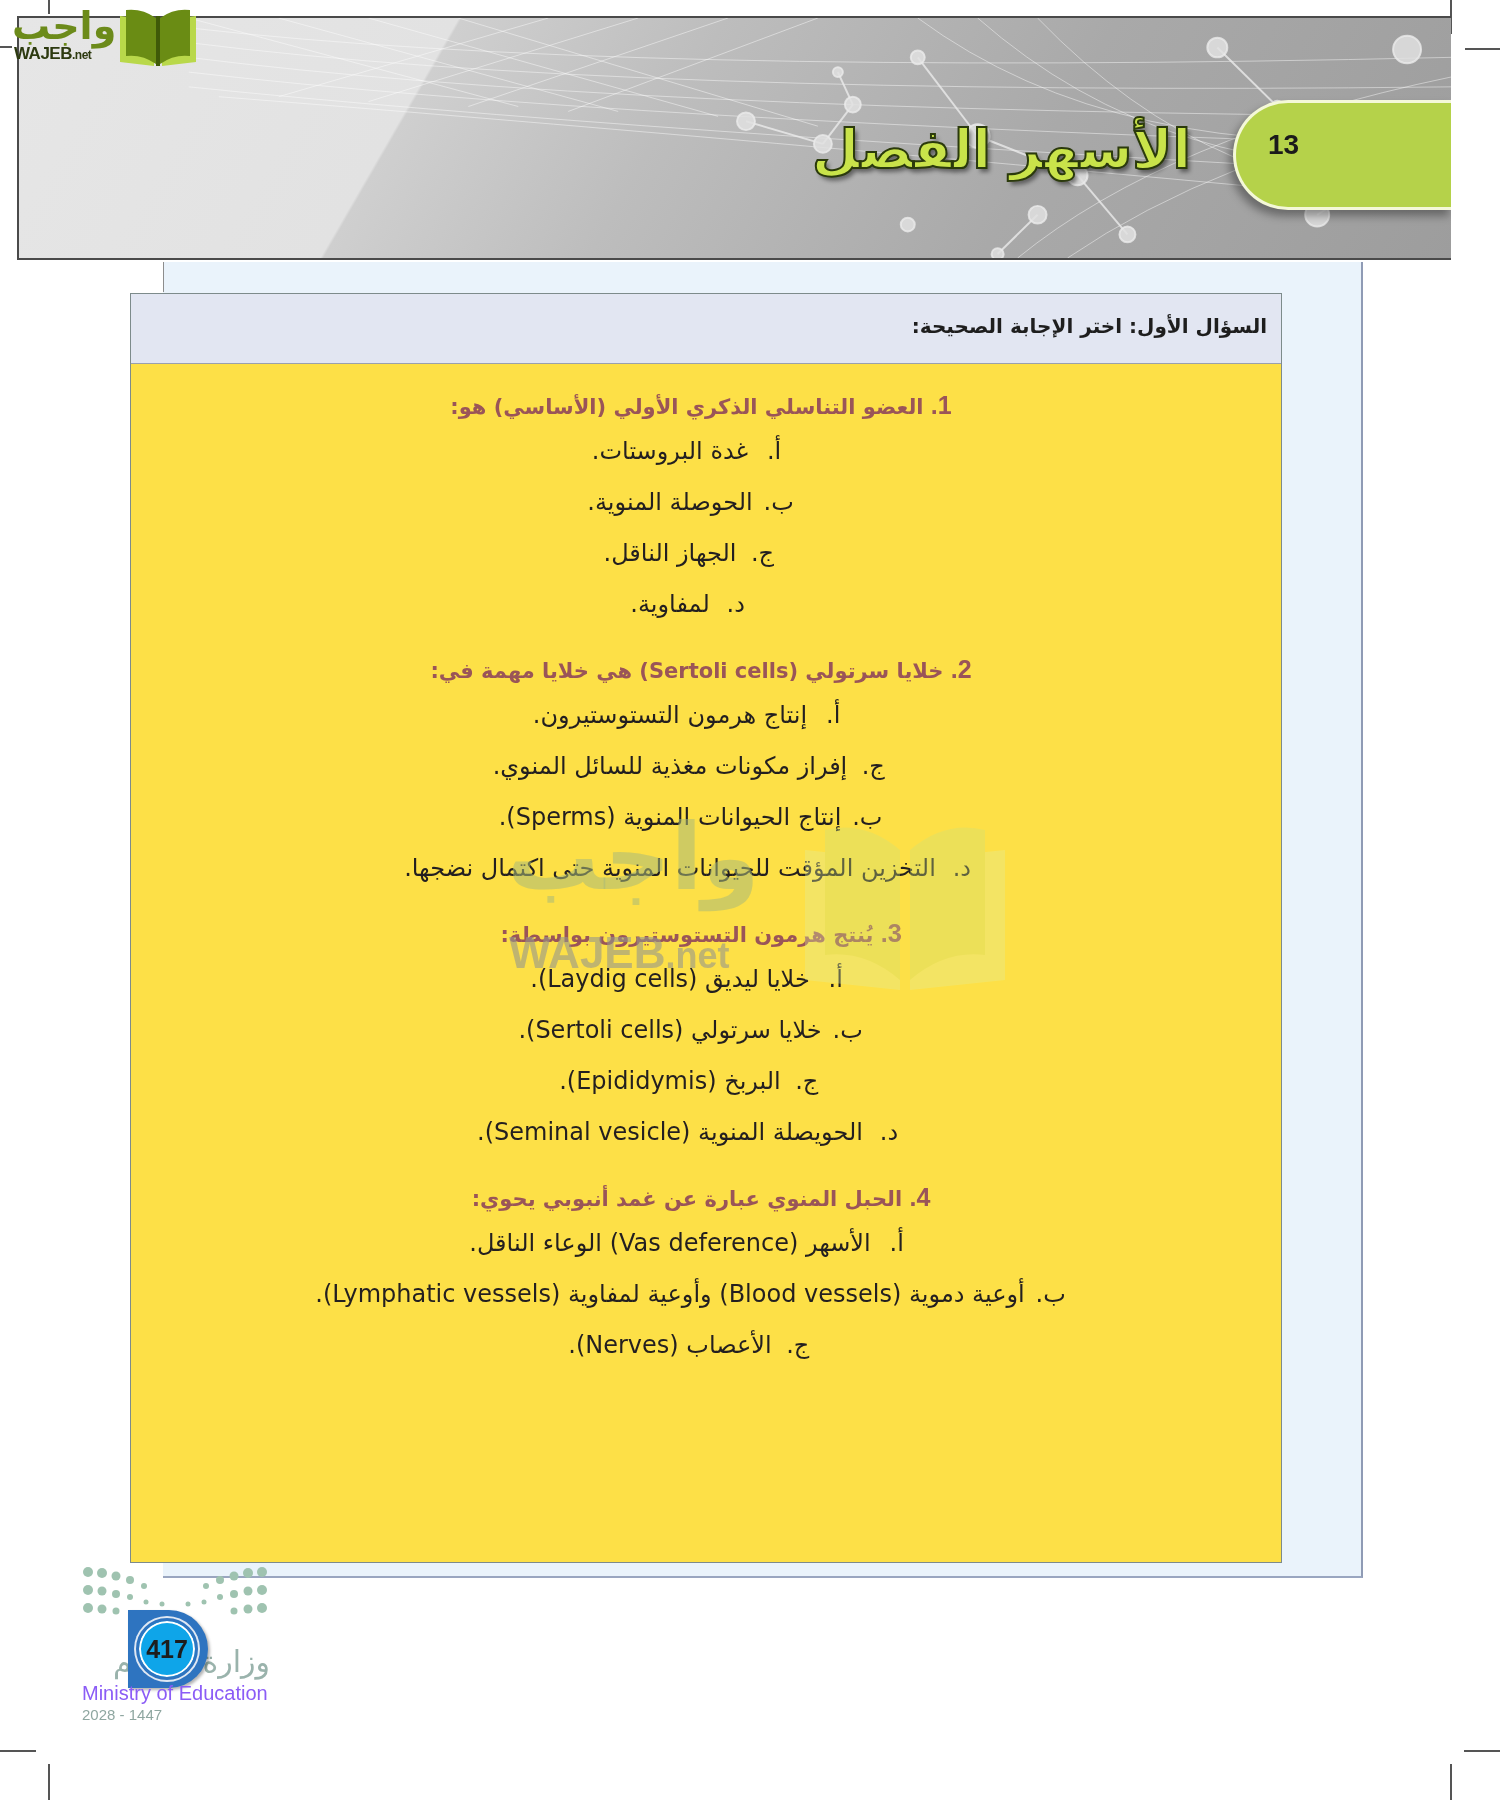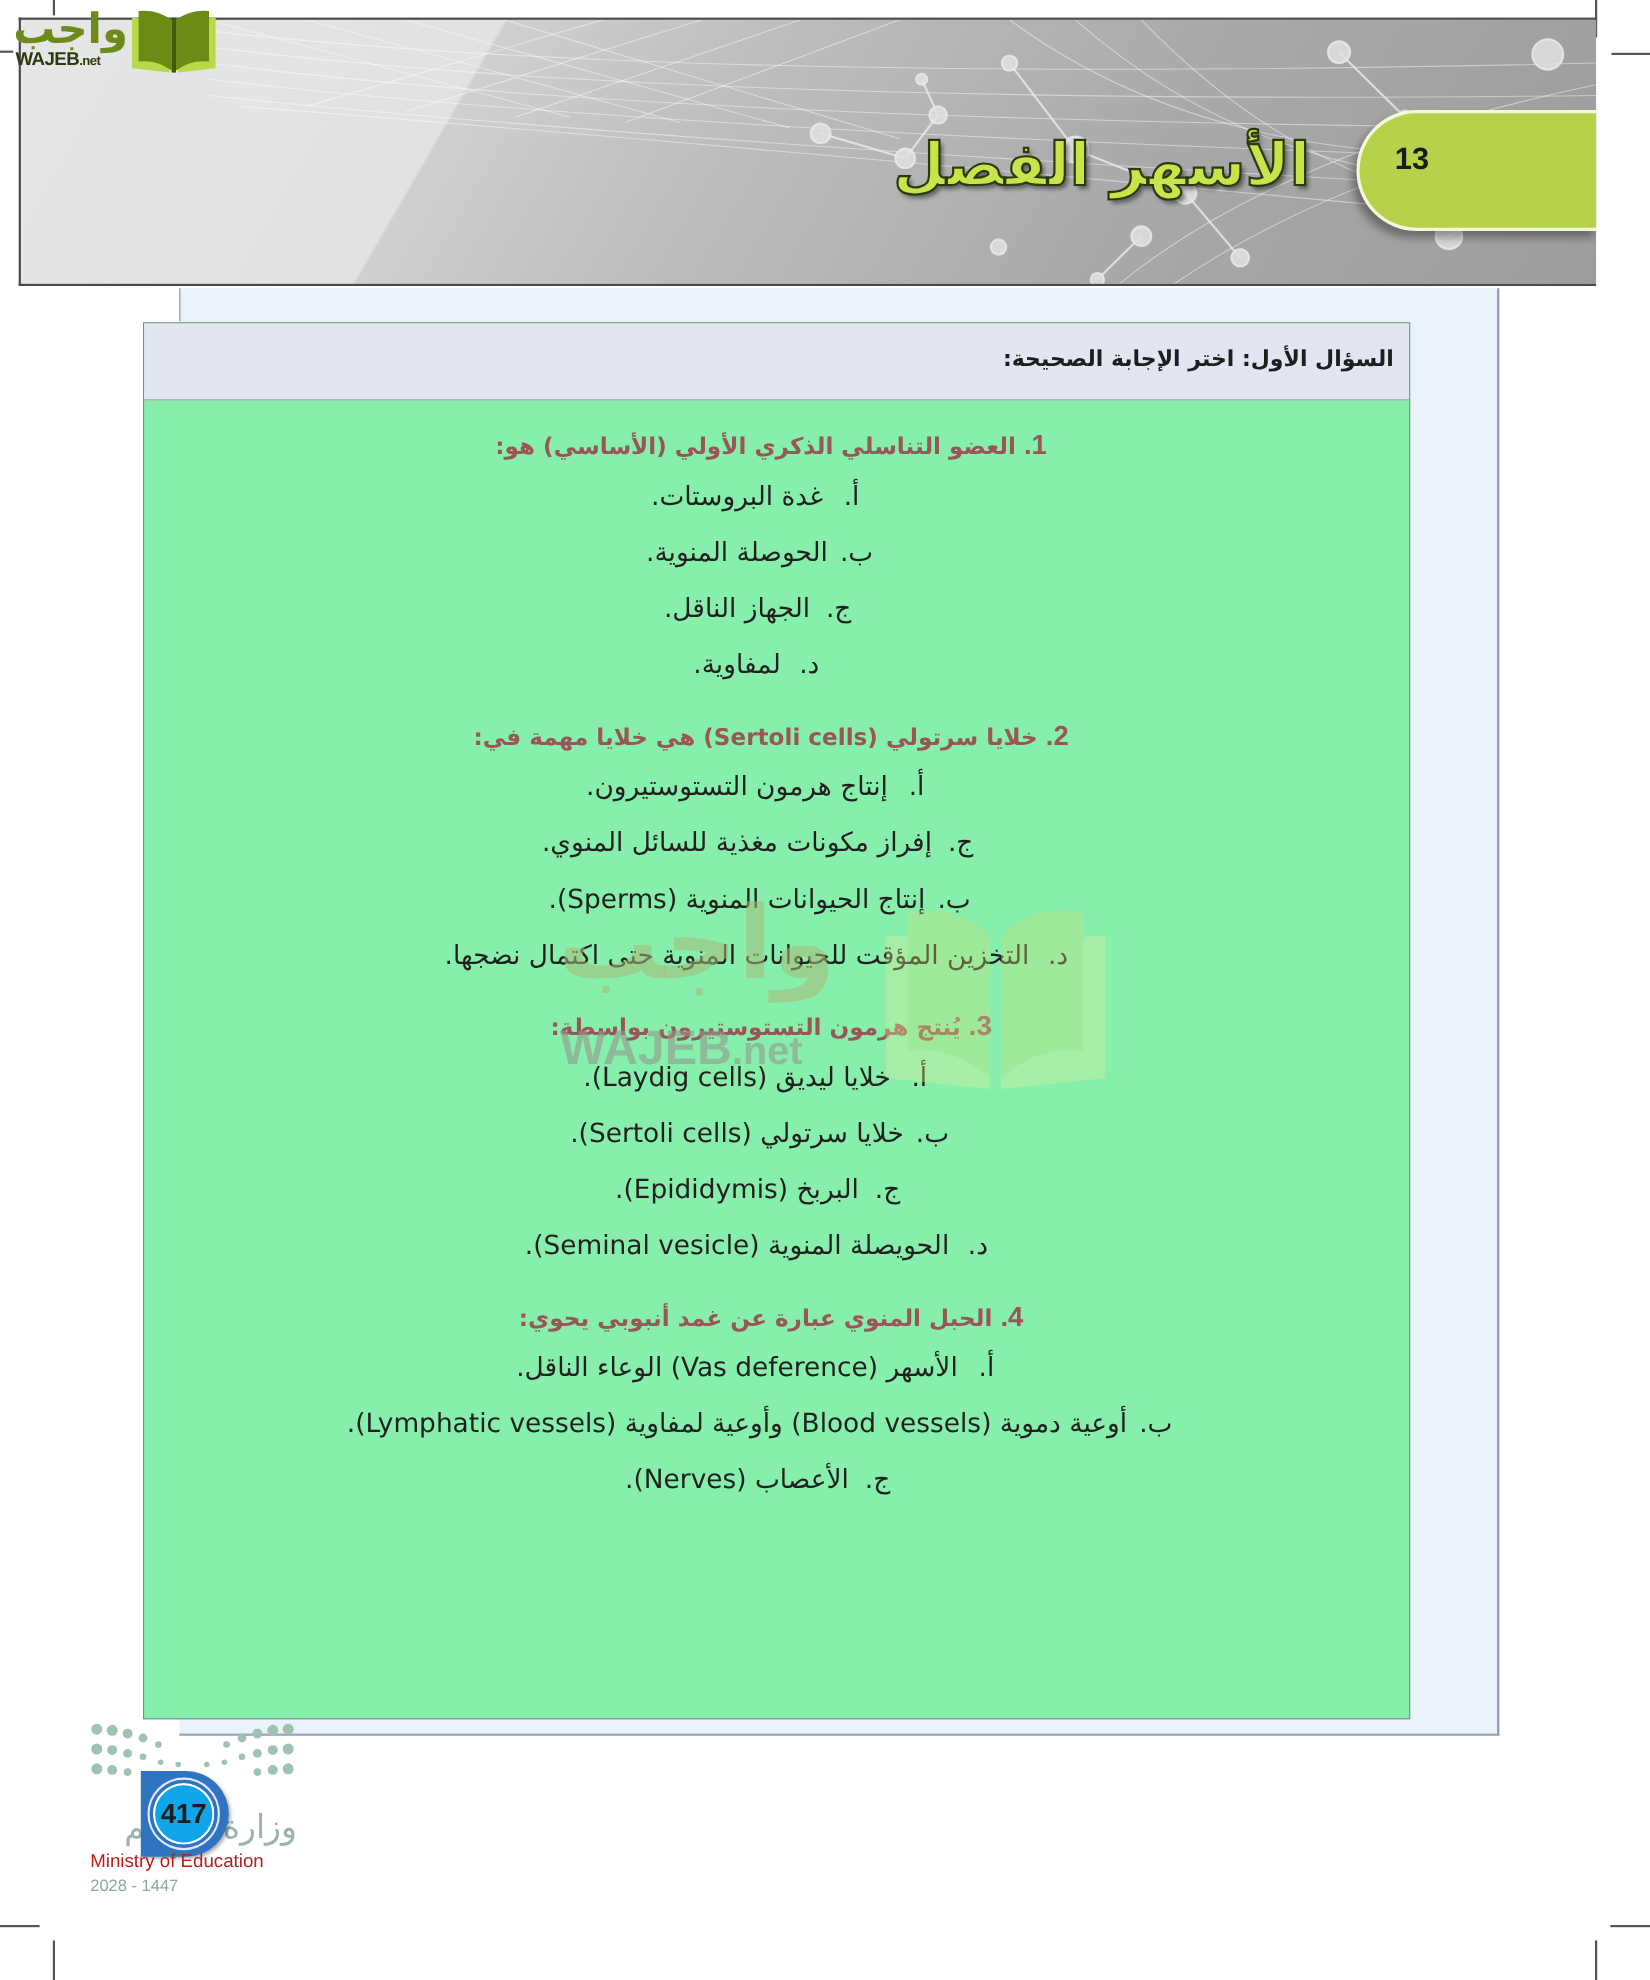--- a/index.html
+++ b/index.html
@@ -44,21 +44,21 @@
   .logo-book { position: absolute; left: 106px; top: 2px; width: 84px; height: 62px; }
 
   
   .frame-back {
     position: absolute; left: 163px; top: 262px; width: 1200px; height: 1316px;
     background: #eaf3fb; border-right: 2px solid #8f9bb5; border-bottom: 2px solid #9aa6c0;
   }
   .frame-back-left { position: absolute; left: 163px; top: 262px; width: 1px; height: 30px; background: #8d8d8d; }
   .panel {
     position: absolute; left: 130px; top: 293px; width: 1152px; height: 1270px;
-    background: #86efac; border: 1.5px solid #7d8b8b;
+    background: #fde047; border: 1.5px solid #7d8b8b;
   }
   .panel-head {
     height: 70px; background: #e2e6f2; border-bottom: 1.5px solid #9aa0ad;
     direction: rtl; padding: 20px 14px 0 0;
     font-size: 20px; font-weight: bold; color: #1e1e1e;
   }
 
   .questions { position: absolute; right: 40px; top: 90px; width: 1080px; direction: rtl; text-align: center; }
   .question { margin-bottom: 0; }
   .q-title {
@@ -85,21 +85,21 @@
     background: #2e74c0; border-radius: 0 40px 40px 0;
     box-shadow: 2px 2px 3px rgba(0,0,0,0.3);
   }
   .page-circle {
     position: absolute; left: 8px; top: 8px; width: 62px; height: 62px; border-radius: 50%;
     background: #0ea5e9; border: 3px solid #2e74c0; box-shadow: inset 0 0 0 2px #ffffff, 0 0 0 2px #dfe8f3;
     text-align: center; line-height: 56px;
     font-family: "Liberation Sans", sans-serif; font-weight: bold; font-size: 25px; color: #1d1d1d;
   }
   .min-ar { position: absolute; left: 0; top: 82px; width: 190px; direction: rtl; text-align: right; font-size: 30px; color: #9ab3ac; }
-  .min-en { position: absolute; left: 2px; top: 120px; font-family: "Liberation Sans", sans-serif; font-size: 17px; color: #b91c1c; }
+  .min-en { position: absolute; left: 2px; top: 120px; font-family: "Liberation Sans", sans-serif; font-size: 20px; color: #8b5cf6; }
   .min-year { position: absolute; left: 2px; top: 144px; font-family: "Liberation Sans", sans-serif; font-size: 15px; color: #8fa7a1; }
 </style>
 </head>
 <body>
 
 <div class="crop" style="left:0;top:46px;width:12px;height:1.5px;"></div>
 <div class="crop" style="left:48px;top:0;width:1.5px;height:14px;"></div>
 <div class="crop" style="left:1450px;top:0;width:1.5px;height:34px;"></div>
 <div class="crop" style="left:1465px;top:48px;width:35px;height:1.5px;"></div>
 <div class="crop" style="left:0;top:1750px;width:36px;height:1.5px;"></div>

